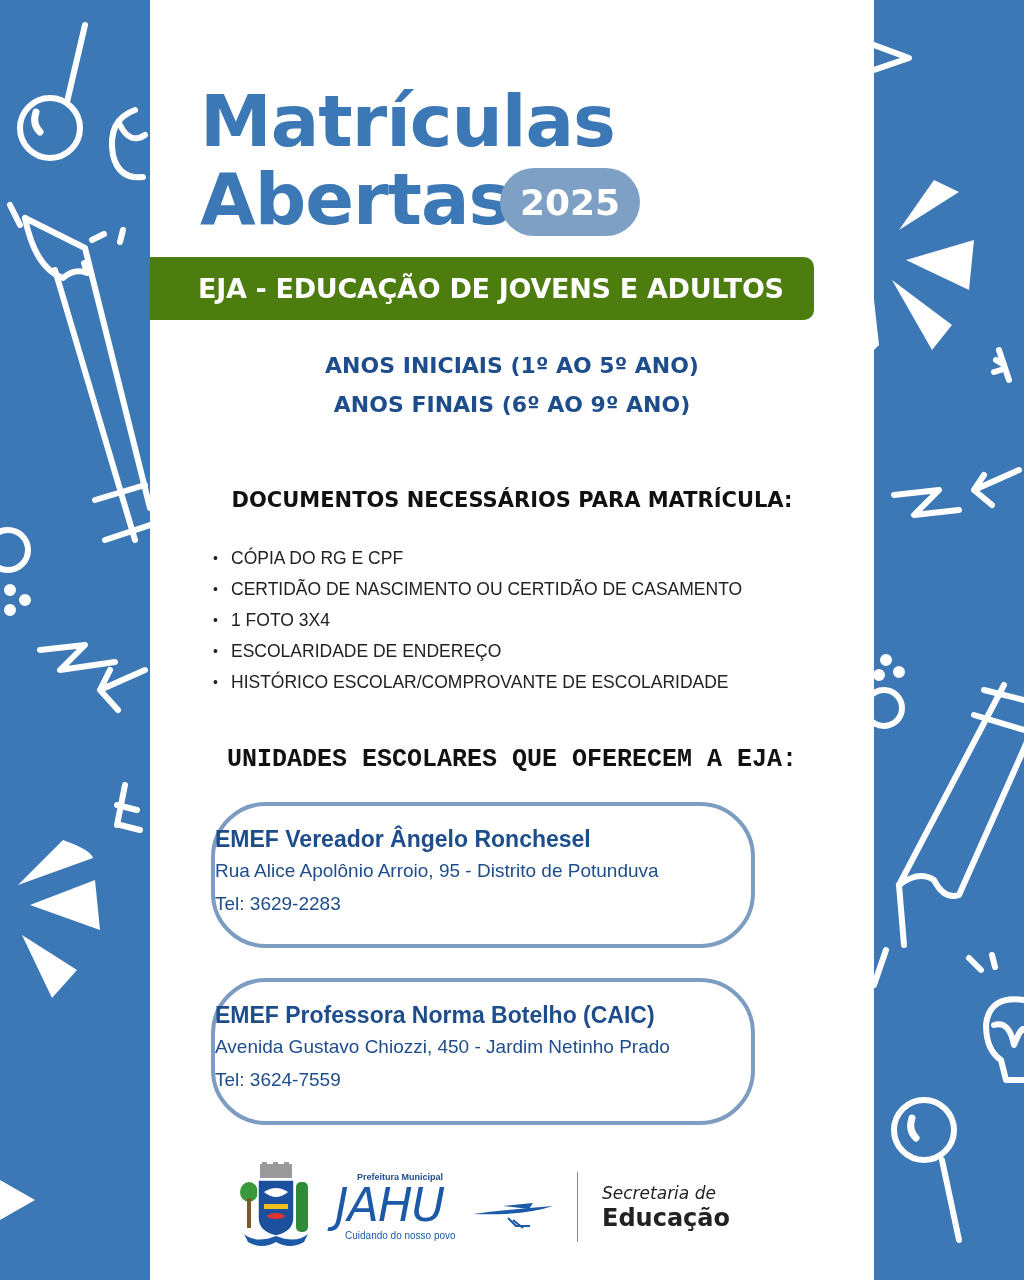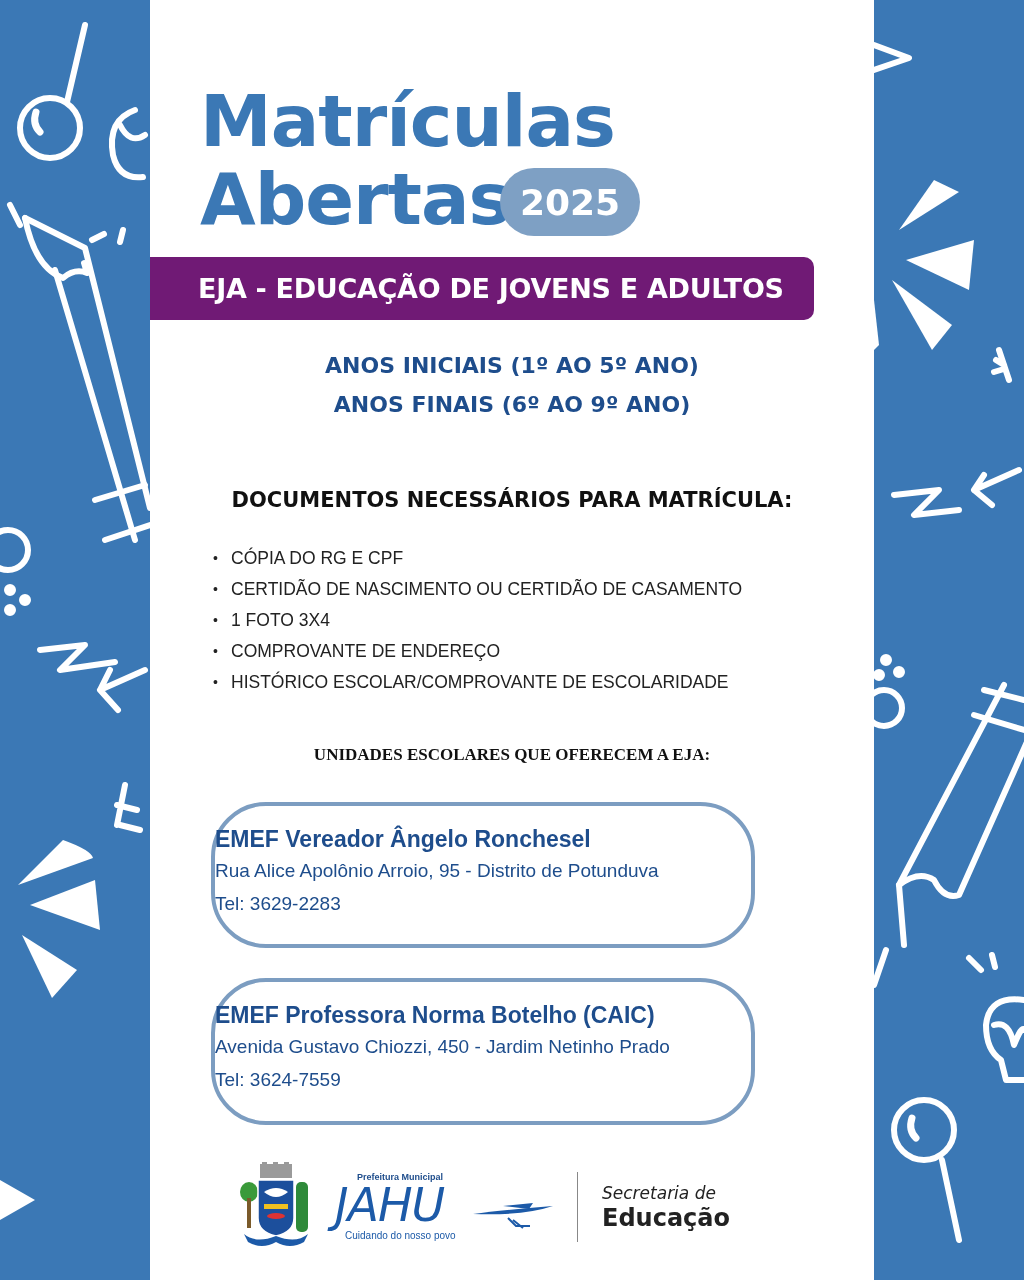--- a/index.html
+++ b/index.html
@@ -10,31 +10,31 @@
   .side.left { left: 0; }
   .side.right { left: 874px; width: 150px; }
   .side svg { position: absolute; left: 0; top: 0; }
 
   .panel { position: absolute; left: 150px; top: 0; width: 724px; height: 1280px; background: #ffffff; }
 
   .title { position: absolute; left: 200px; top: 82px; font-family: "DejaVu Sans", sans-serif; font-weight: bold; color: #3b78b5; font-size: 72px; line-height: 78px; letter-spacing: -1px; }
   .title .l2 { display: block; }
   .year-badge { position: absolute; left: 500px; top: 168px; width: 140px; height: 68px; border-radius: 34px; background: #7ea0c4; color: #fff; font-family: "DejaVu Sans", sans-serif; font-weight: bold; font-size: 36px; display: flex; align-items: center; justify-content: center; }
 
-  .banner { position: absolute; left: 150px; top: 257px; width: 664px; height: 63px; background: #701a75; border-radius: 0 10px 10px 0; color: #fff; font-family: "DejaVu Sans", sans-serif; font-weight: bold; font-size: 27px; display: flex; align-items: center; padding-left: 48px; letter-spacing: -0.3px; }
+  .banner { position: absolute; left: 150px; top: 257px; width: 664px; height: 63px; background: #4d7c0f; border-radius: 0 10px 10px 0; color: #fff; font-family: "DejaVu Sans", sans-serif; font-weight: bold; font-size: 27px; display: flex; align-items: center; padding-left: 48px; letter-spacing: -0.3px; }
 
   .levels { position: absolute; left: 150px; width: 724px; top: 346px; text-align: center; color: #1e4d8c; font-family: "DejaVu Sans", sans-serif; font-weight: bold; font-size: 22px; line-height: 39px; }
 
   .docs-title { position: absolute; left: 150px; width: 724px; top: 488px; text-align: center; color: #111; font-family: "DejaVu Sans", sans-serif; font-weight: bold; font-size: 21px; }
 
   .docs-list { position: absolute; left: 213px; top: 546px; list-style: none; color: #222; font-size: 17.5px; }
   .docs-list li { height: 31px; line-height: 24px; display: flex; align-items: flex-start; }
   .docs-list .bullet { width: 18px; font-size: 14px; }
 
-  .units-title { position: absolute; left: 150px; width: 724px; top: 745px; text-align: center; color: #111; font-family: Liberation Serif, serif; font-weight: bold; font-size: 17px; }
+  .units-title { position: absolute; left: 150px; width: 724px; top: 745px; text-align: center; color: #111; font-family: Liberation Mono, monospace; font-weight: bold; font-size: 25px; }
 
   .card { position: absolute; left: 211px; width: 544px; border: 4px solid #7c9dc1; border-radius: 55px; background: #fff; text-align: left; color: #1e4d8c; }
   .card.c1 { top: 802px; height: 146px; }
   .card.c2 { top: 978px; height: 147px; }
   .card .name { font-weight: bold; font-size: 23px; margin-top: 16px; height: 34px; line-height: 34px; }
   .card .addr { font-size: 19px; margin-top: 0; line-height: 30px; }
   .card .tel { font-size: 19px; line-height: 30px; margin-top: 3px; }
 
   .footer { position: absolute; left: 150px; width: 724px; top: 1160px; height: 95px; }
   .crest { position: absolute; left: 90px; top: 2px; width: 72px; height: 90px; }
@@ -166,21 +166,21 @@
   <li>
       <span class="bullet">•</span>
       <span>CERTIDÃO DE NASCIMENTO OU CERTIDÃO DE CASAMENTO</span>
     </li>
   <li>
       <span class="bullet">•</span>
       <span>1 FOTO 3X4</span>
     </li>
   <li>
       <span class="bullet">•</span>
-      <span>COMPROVANTE DE ENDEREÇO</span>
+      <span>ESCOLARIDADE DE ENDEREÇO</span>
     </li>
   <li>
       <span class="bullet">•</span>
       <span>HISTÓRICO ESCOLAR/COMPROVANTE DE ESCOLARIDADE</span>
     </li>
 </ul>
 
 <div class="units-title">UNIDADES ESCOLARES QUE OFERECEM A EJA:</div>
 
 <div class="card c1">

